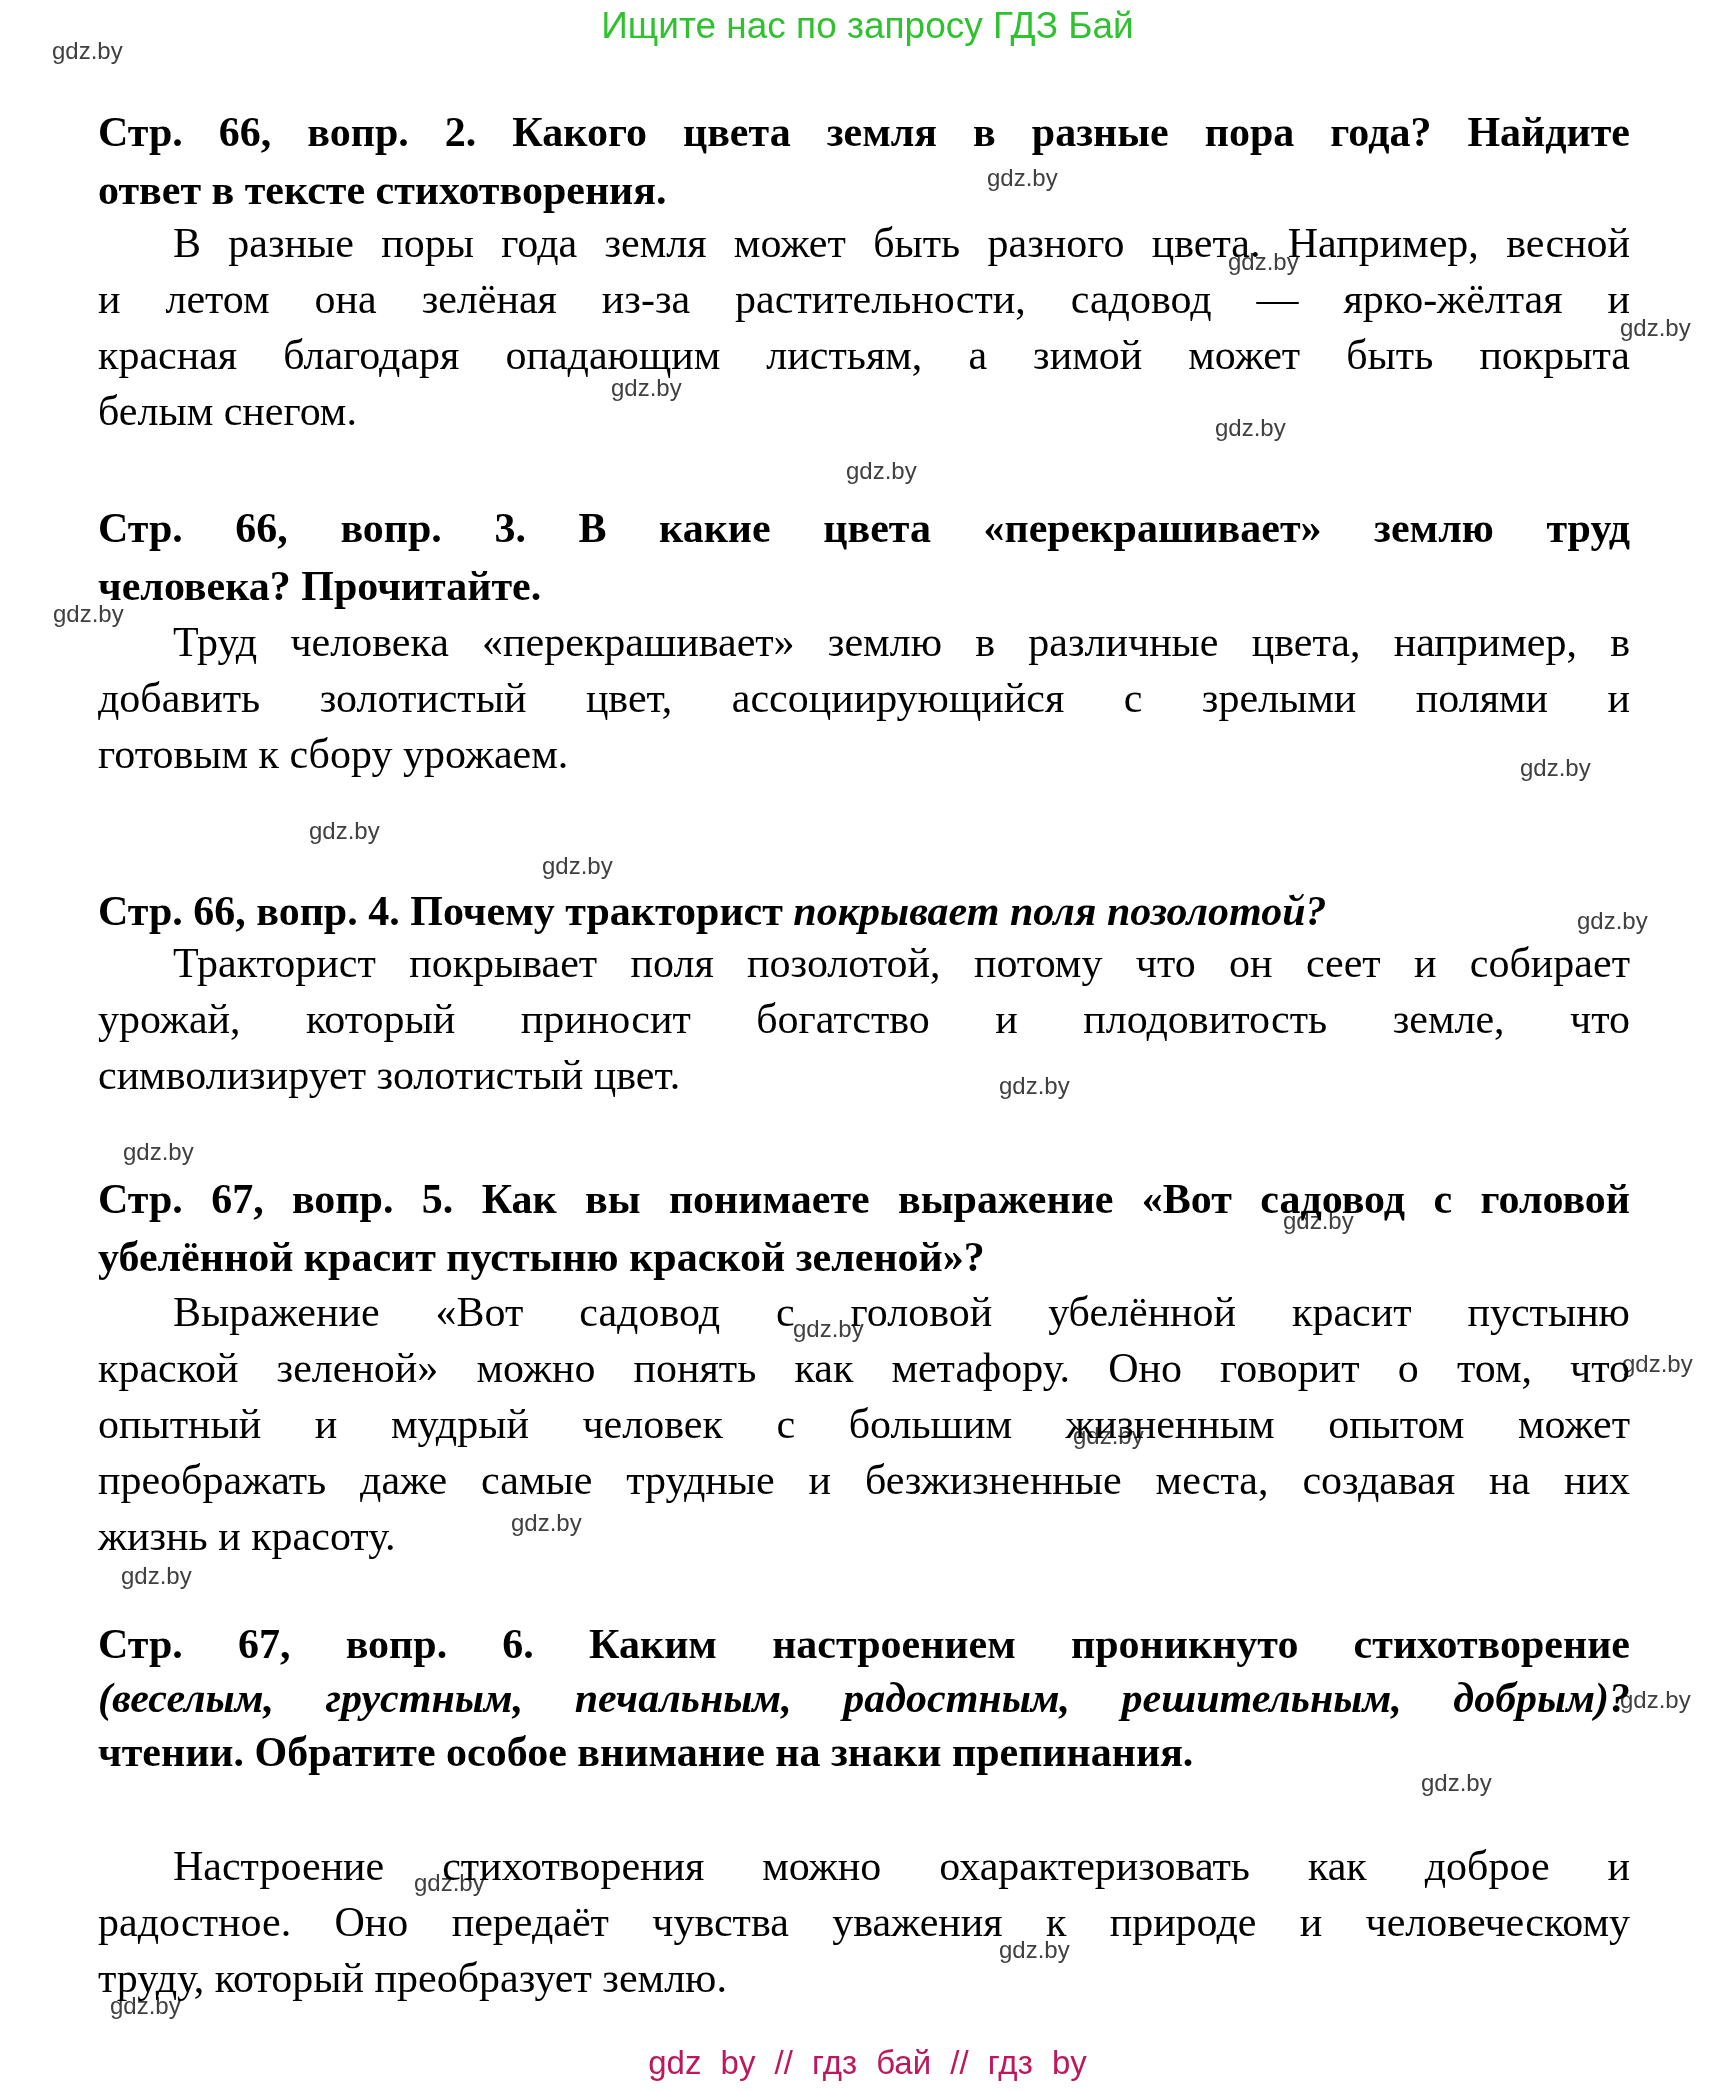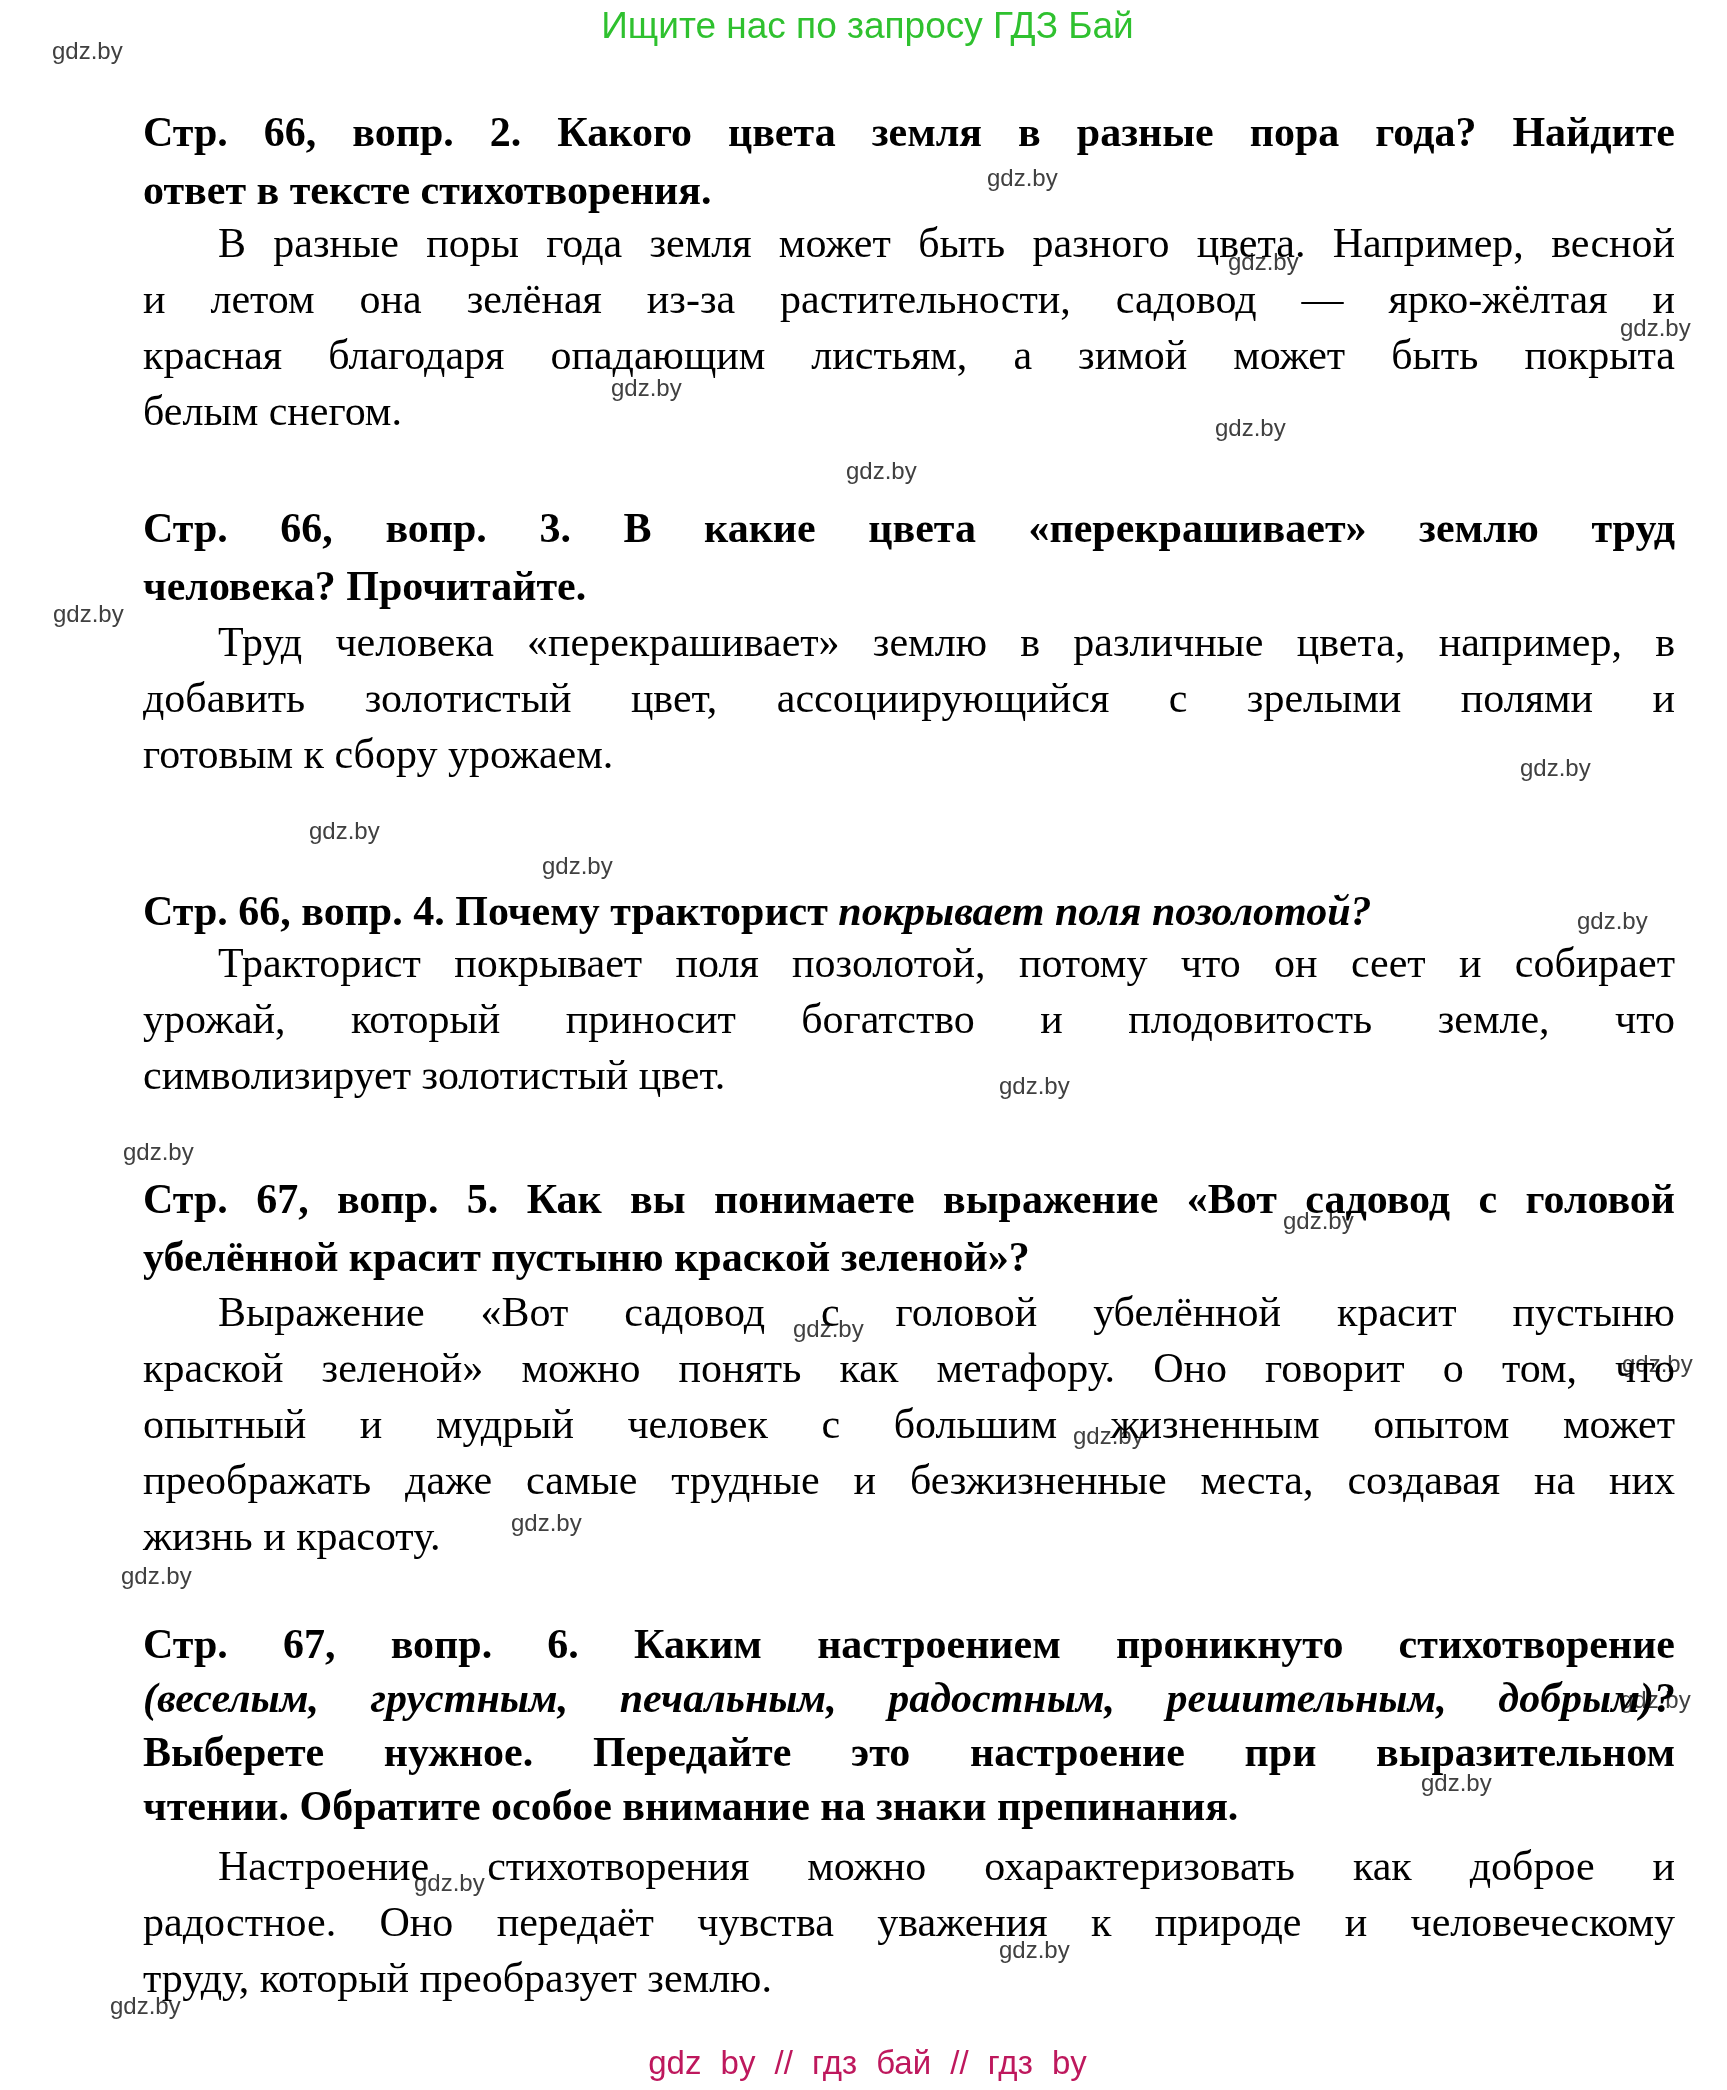--- a/index.html
+++ b/index.html
@@ -8,21 +8,21 @@
     font-family:"Liberation Serif", serif; color:#000000; overflow:hidden;padding-left:7px;
   }
   .promo {
     position:absolute; top:5px; left:0; width:100%; text-align:center;
     font-family:"Liberation Sans", sans-serif; font-size:37px; color:#2fc12f;
   }
   .wm {
     position:absolute; font-family:"Liberation Sans", sans-serif;
     font-size:24px; color:#404040; white-space:nowrap;
   }
-  .block { position:absolute; left:98px; width:1532px;margin-left:45px; }
+  .block { position:absolute; left:98px; width:1532px; }
   .heading { font-weight:bold; }
   .line { font-size:42px; line-height:56px; }
   .heading .line { line-height:58px; }
   .q6 .line { line-height:54px; }
   .j { text-align:justify; text-align-last:justify; }
   .indent { text-indent:75px; }
   .it { font-style:italic; }
   .footer {
     position:absolute; top:2044px; left:0; width:100%; text-align:center;
     font-family:"Liberation Sans", sans-serif; font-size:33px; color:#be185d;
@@ -100,21 +100,20 @@
     <div class="line j indent">Выражение «Вот садовод с головой убелённой красит пустыню</div>
     <div class="line j">краской зеленой» можно понять как метафору. Оно говорит о том, что</div>
     <div class="line j">опытный и мудрый человек с большим жизненным опытом может</div>
     <div class="line j">преображать даже самые трудные и безжизненные места, создавая на них</div>
     <div class="line">жизнь и красоту.</div>
   </div>
 
   <div class="block heading q6" style="top:1617px">
     <div class="line j">Стр. 67, вопр. 6. Каким настроением проникнуто стихотворение</div>
     <div class="line j it">(веселым, грустным, печальным, радостным, решительным, добрым)?</div>
-    <div class="line j">Выберете нужное. Передайте это настроение при выразительном</div>
     <div class="line">чтении. Обратите особое внимание на знаки препинания.</div>
   </div>
   <div class="block" style="top:1838px">
     <div class="line j indent">Настроение стихотворения можно охарактеризовать как доброе и</div>
     <div class="line j">радостное. Оно передаёт чувства уважения к природе и человеческому</div>
     <div class="line">труду, который преобразует землю.</div>
   </div>
 
   <div class="footer">gdz by // гдз бай // гдз by</div>
 

